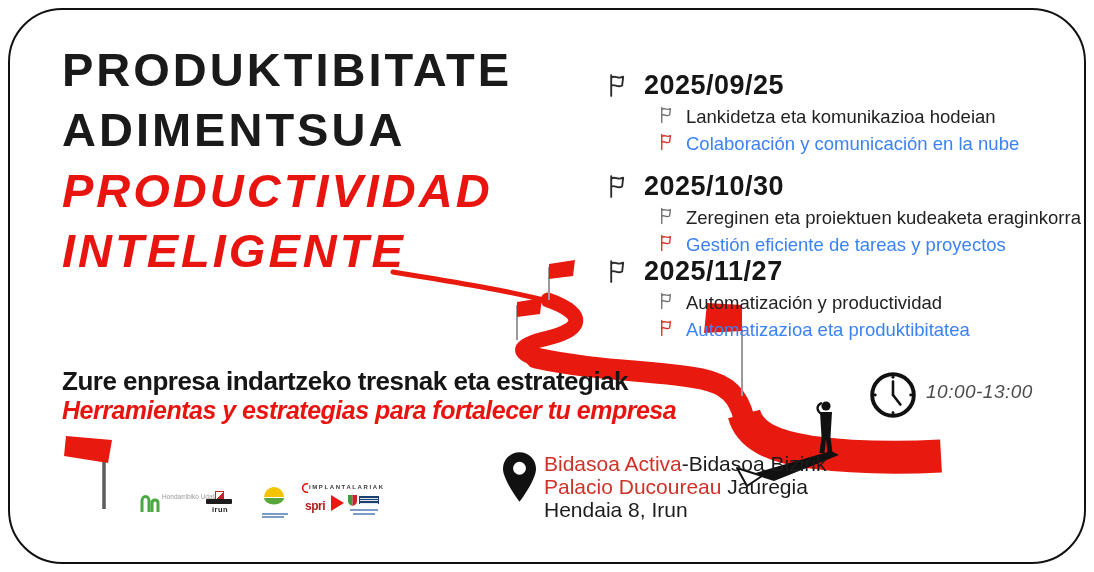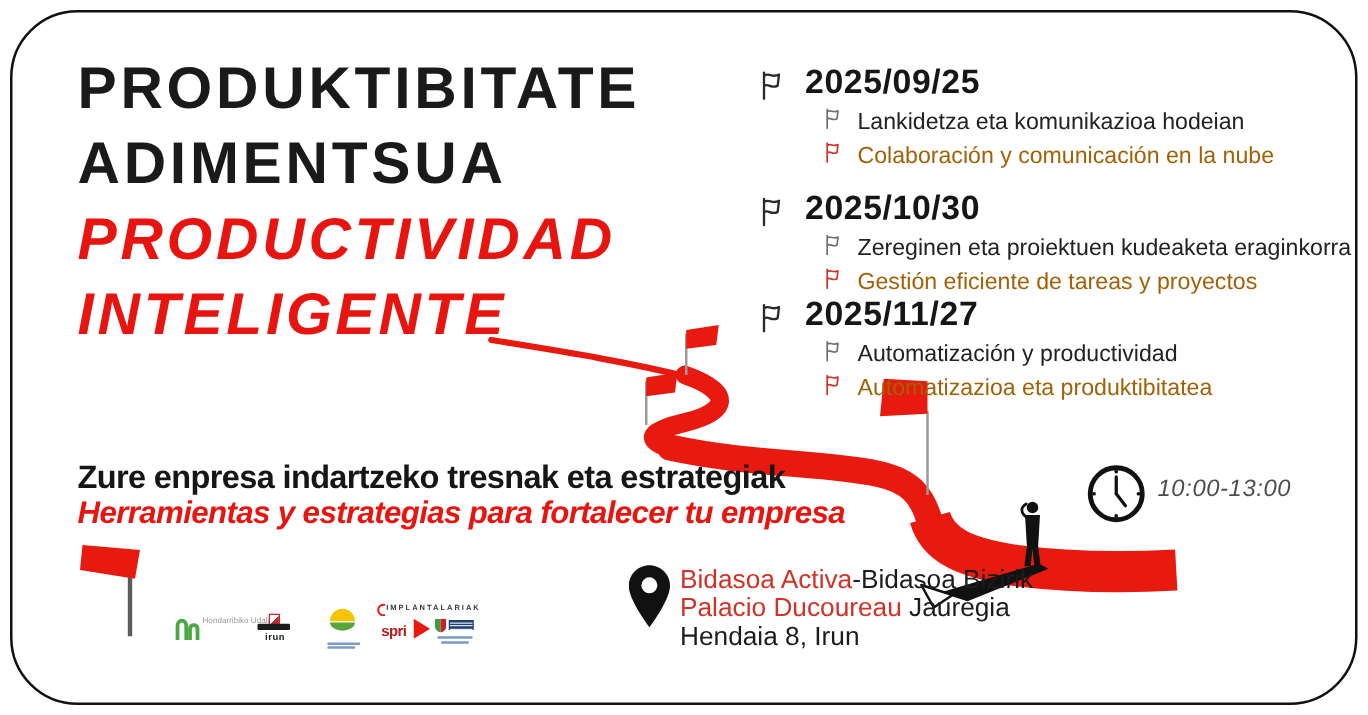--- a/index.html
+++ b/index.html
@@ -8,25 +8,25 @@
   .frame{position:absolute;inset:8px;border:2px solid #111;border-radius:54px;pointer-events:none;}
   .art{position:absolute;left:0;top:0;width:1094px;height:572px;}
 
   .abs{position:absolute;}
   .title-eu{left:62px;font-size:47px;font-weight:bold;letter-spacing:3px;color:#1a1a1a;white-space:nowrap;}
   .title-es{left:62px;font-size:47px;font-weight:bold;font-style:italic;letter-spacing:3px;color:#e8140f;white-space:nowrap;}
   .sub-eu{left:62px;top:366px;font-size:26px;font-weight:bold;letter-spacing:-0.5px;color:#161616;white-space:nowrap;}
   .sub-es{left:62px;top:396px;font-size:25px;font-weight:bold;font-style:italic;letter-spacing:-0.5px;color:#e8140f;white-space:nowrap;}
 
   .session{position:absolute;left:606px;width:486px;}
-  .date-row{display:flex;align-items:flex-end;gap:13px;}
+  .date-row{display:flex;align-items:center;gap:13px;margin-top:20px;}
   .date-txt{font-size:27px;font-weight:bold;color:#161616;letter-spacing:0.5px;}
   .sub-row{display:flex;align-items:flex-start;gap:10px;margin:5px 0 0 52px;font-size:18.5px;white-space:nowrap;}
   .sub-black{color:#222;}
-  .sub-red{color:#a16207;}
+  .sub-red{color:#3b82f6;}
   .fi{flex:0 0 auto;}
   .fi-date{width:25px;height:25px;color:#2b2b2b;}
   .fi-sub{width:18px;height:18px;}
   .fi-gray{color:#6f6f6f;}
   .fi-red{color:#cf3227;}
 
   .time-txt{left:926px;top:381px;font-size:19px;font-style:italic;color:#4d4d4d;letter-spacing:0.5px;}
 
   .loc{left:544px;top:452px;font-size:21px;line-height:23px;color:#1c1c1c;}
   .loc .red{color:#cf3227;}

